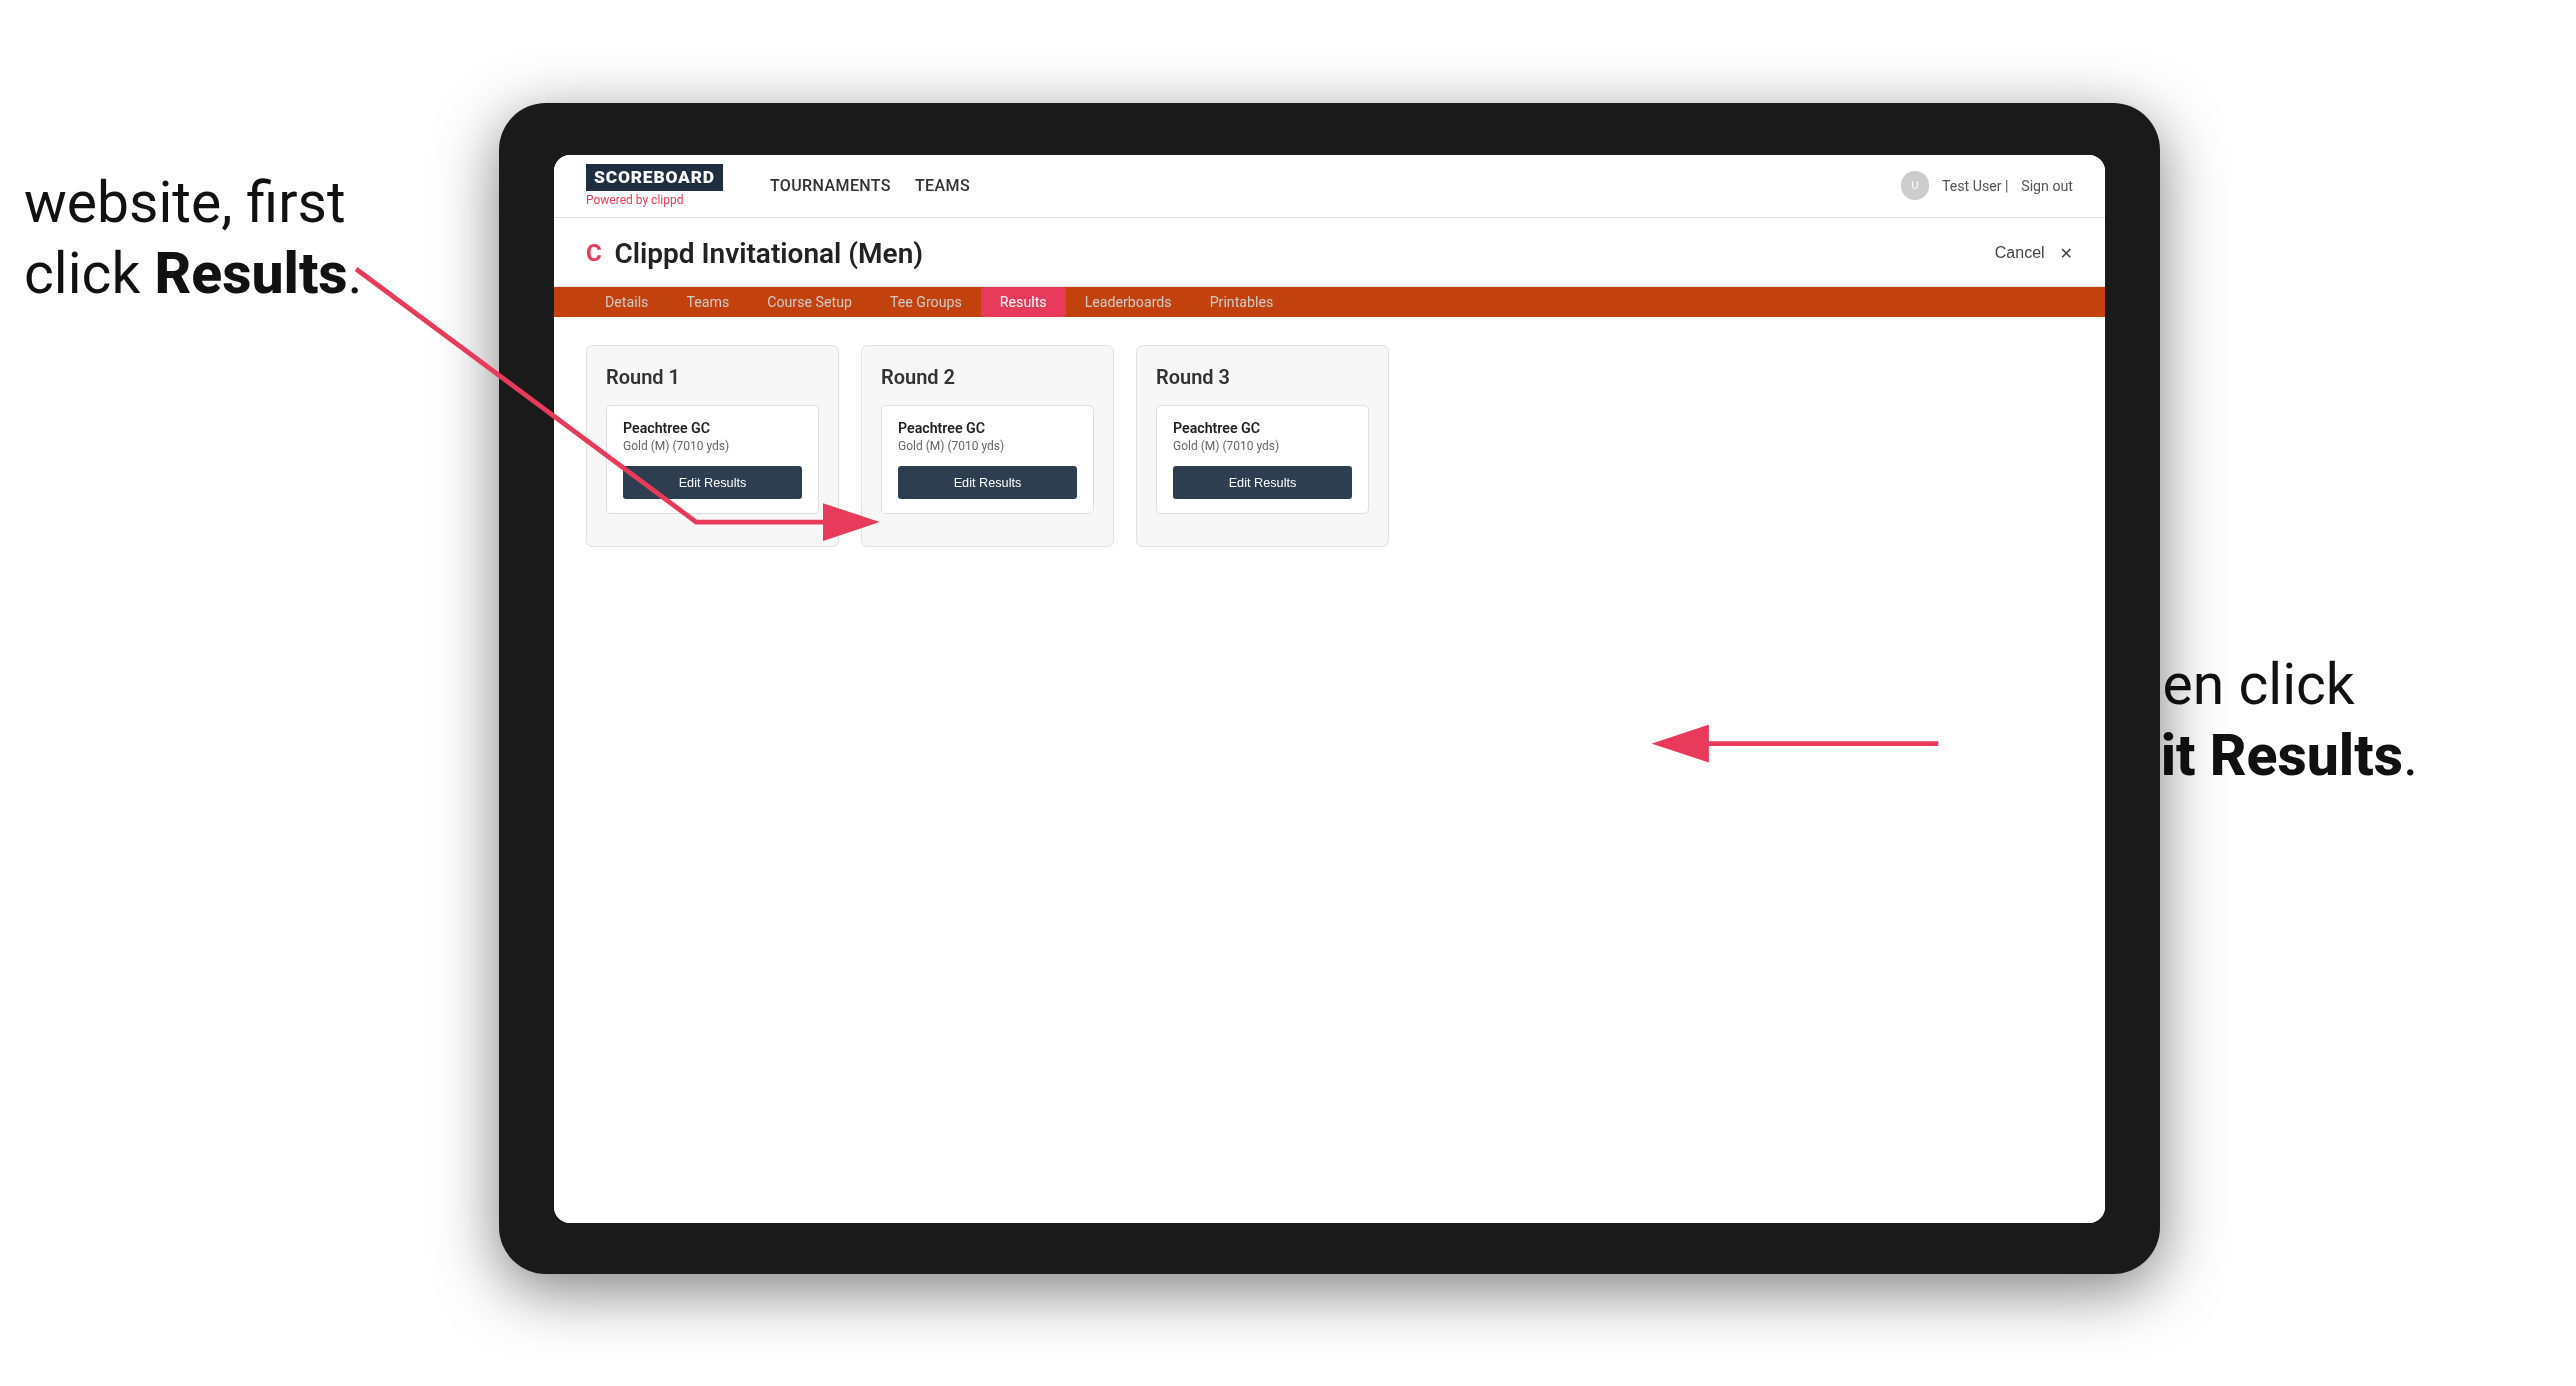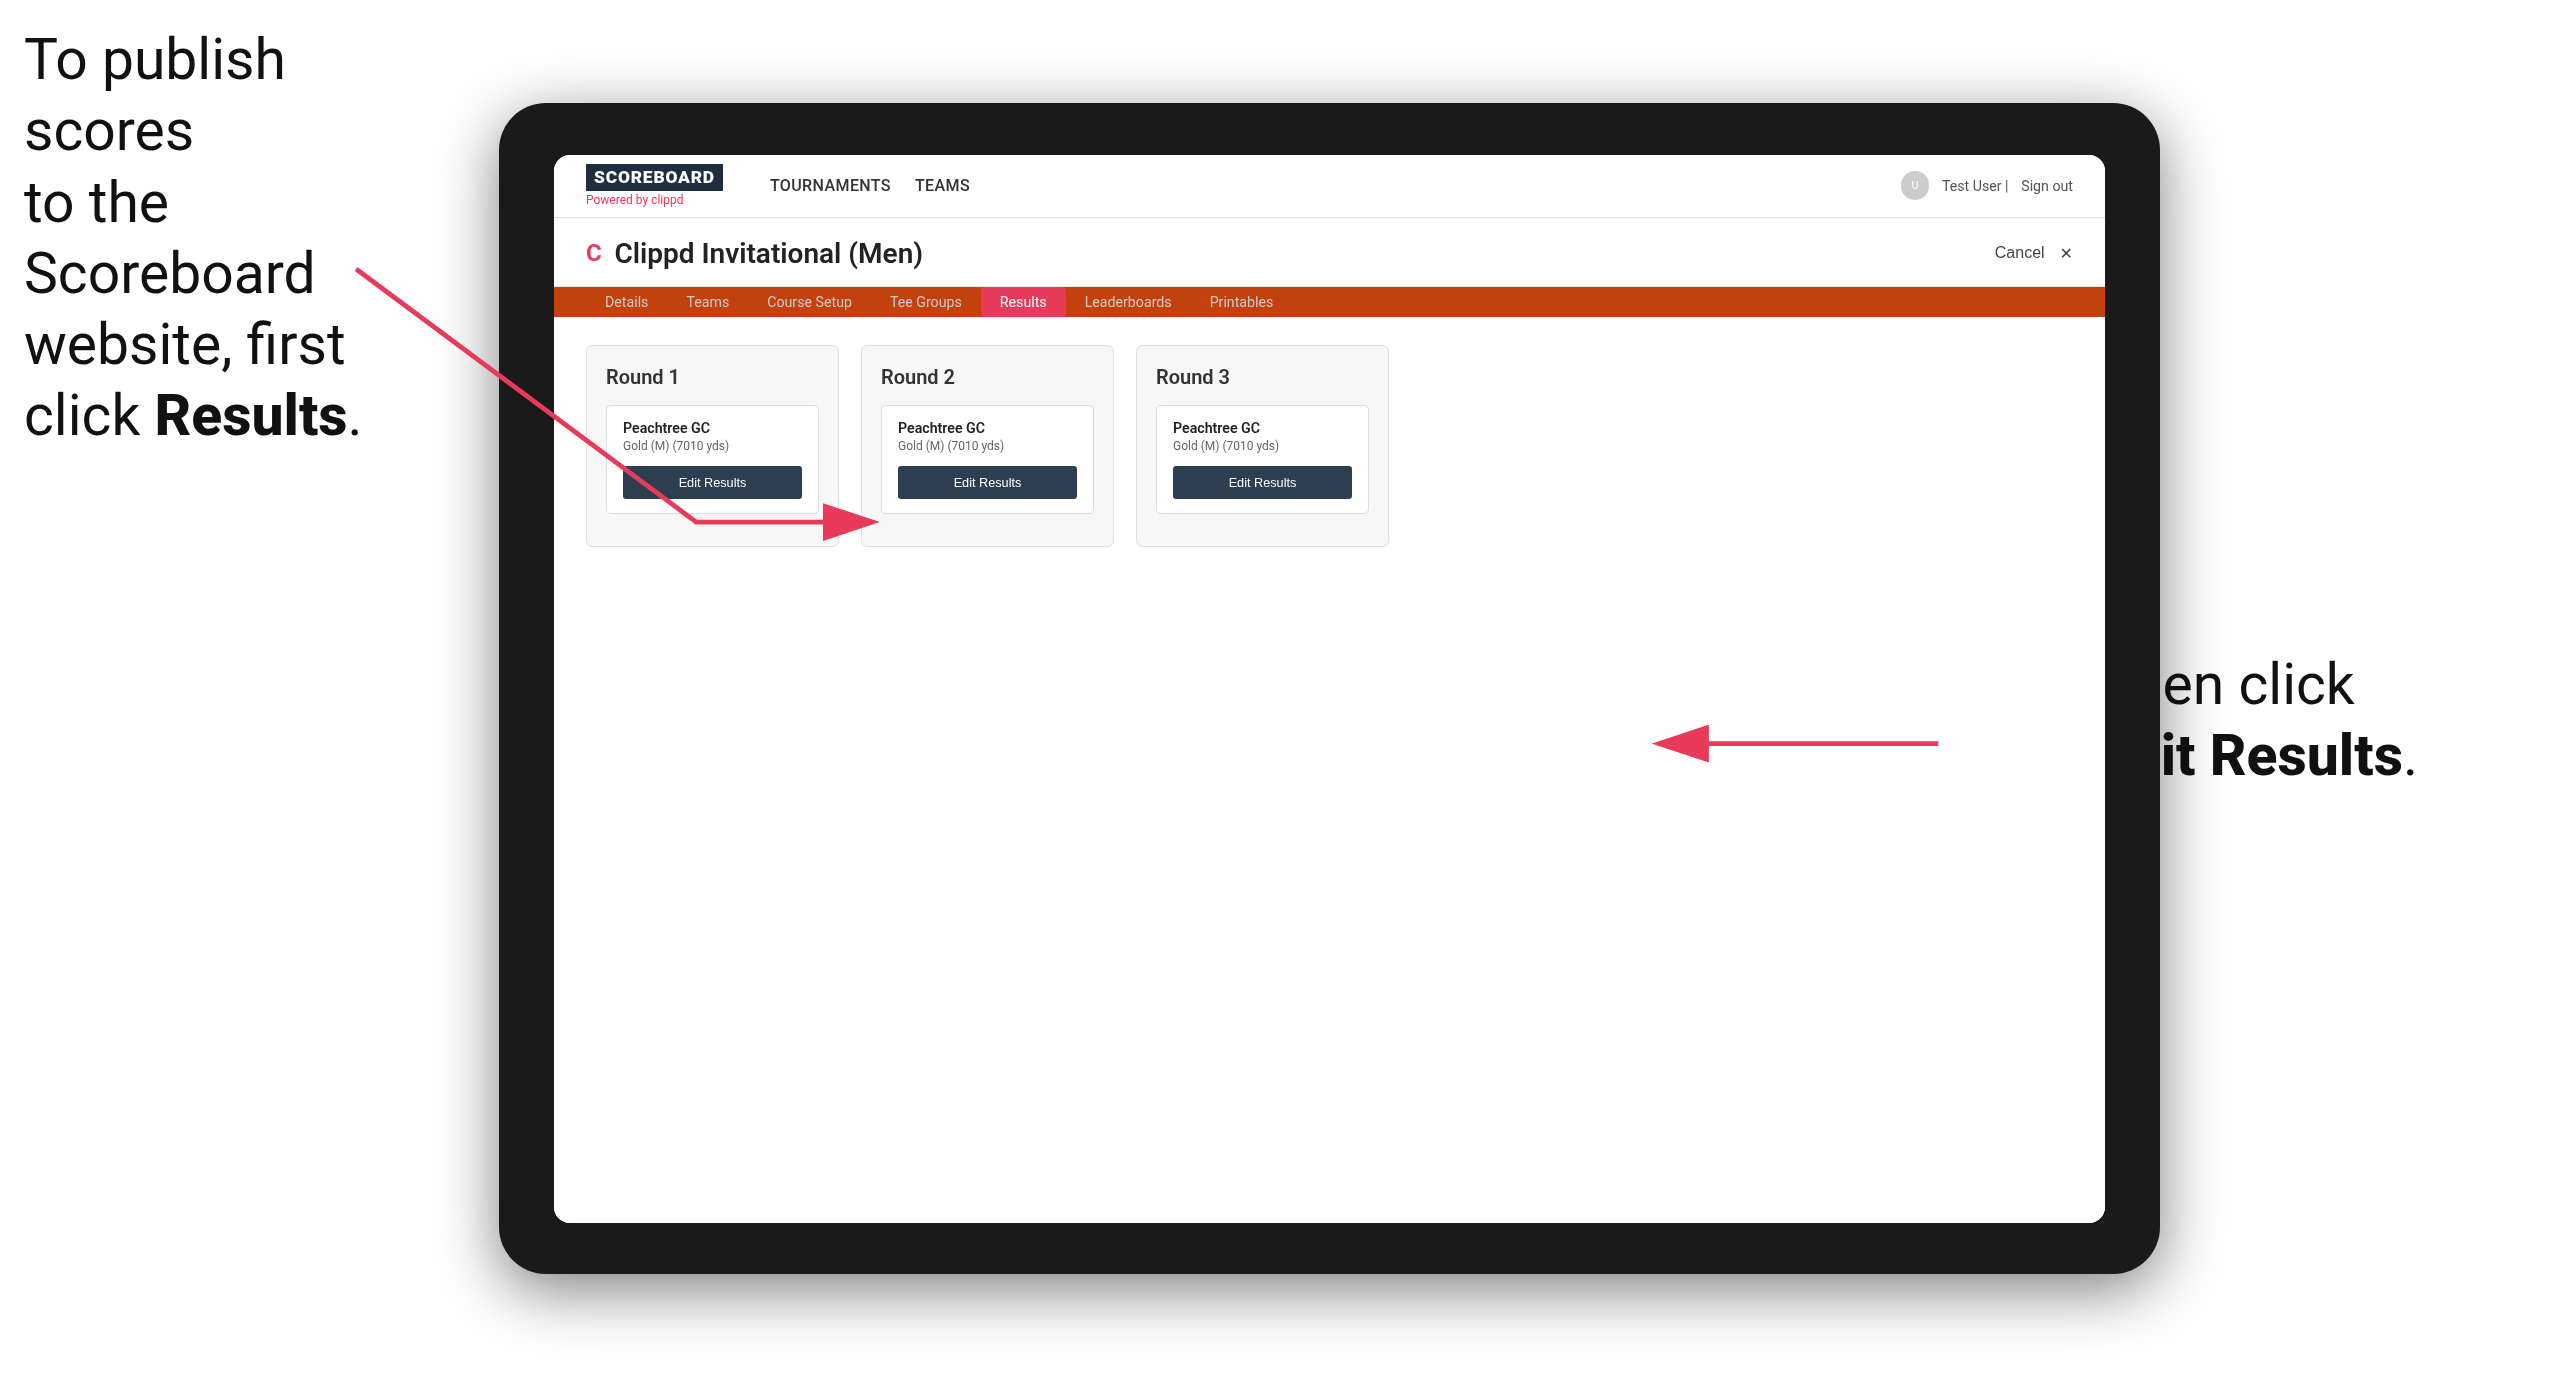--- a/index.html
+++ b/index.html
@@ -279,22 +279,22 @@
       left: 0;
       width: 2576px;
       height: 1386px;
       pointer-events: none;
     }
   </style>
 </head>
 <body>
 
 <div class="instruction-left">
-  <span>To publish scores</span><br>
-  <span>to the Scoreboard</span><br>
+  <br>
+  <br>
   <span>website, first</span><br>
   <span>click </span><strong>Results</strong><span>.</span>
 </div>
 
 <div class="instruction-right">
   <span>Then click</span><br>
   <strong>Edit Results</strong><span>.</span>
 </div>
 
 <div class="tablet">

